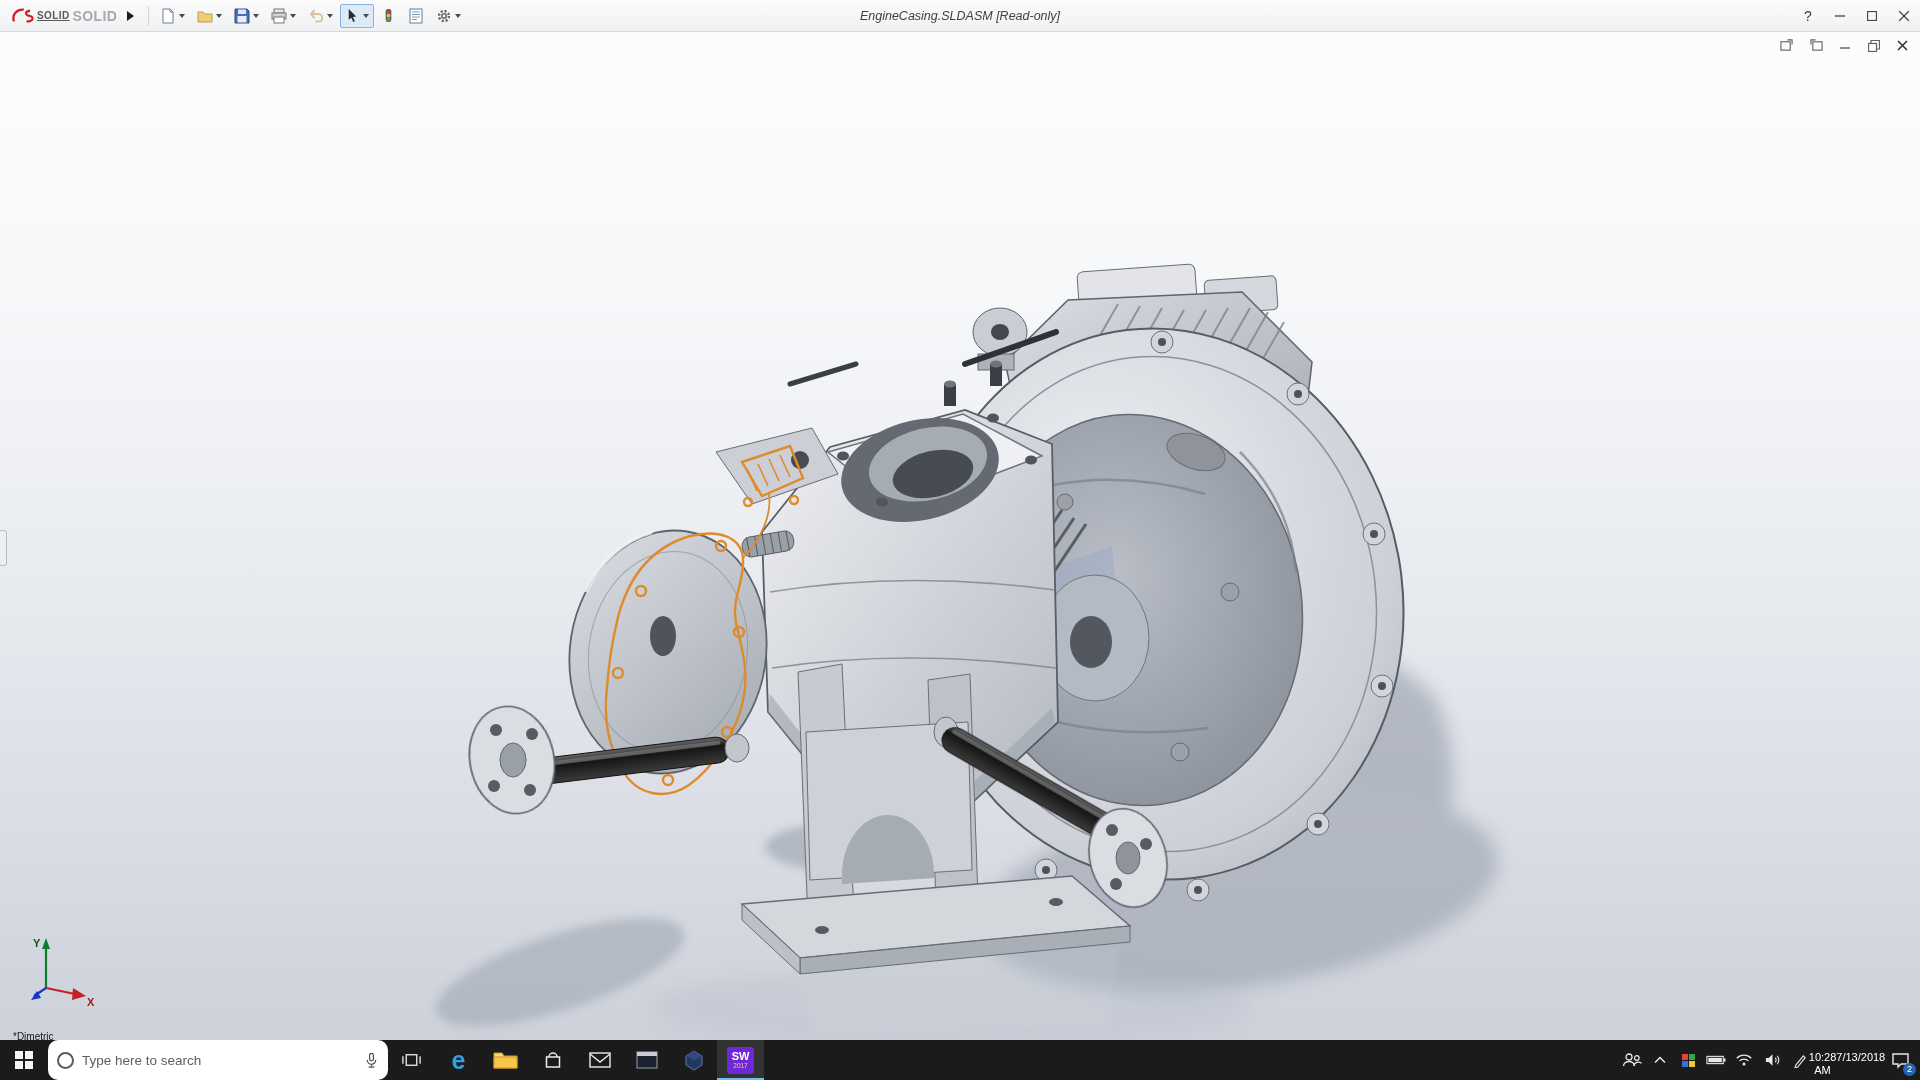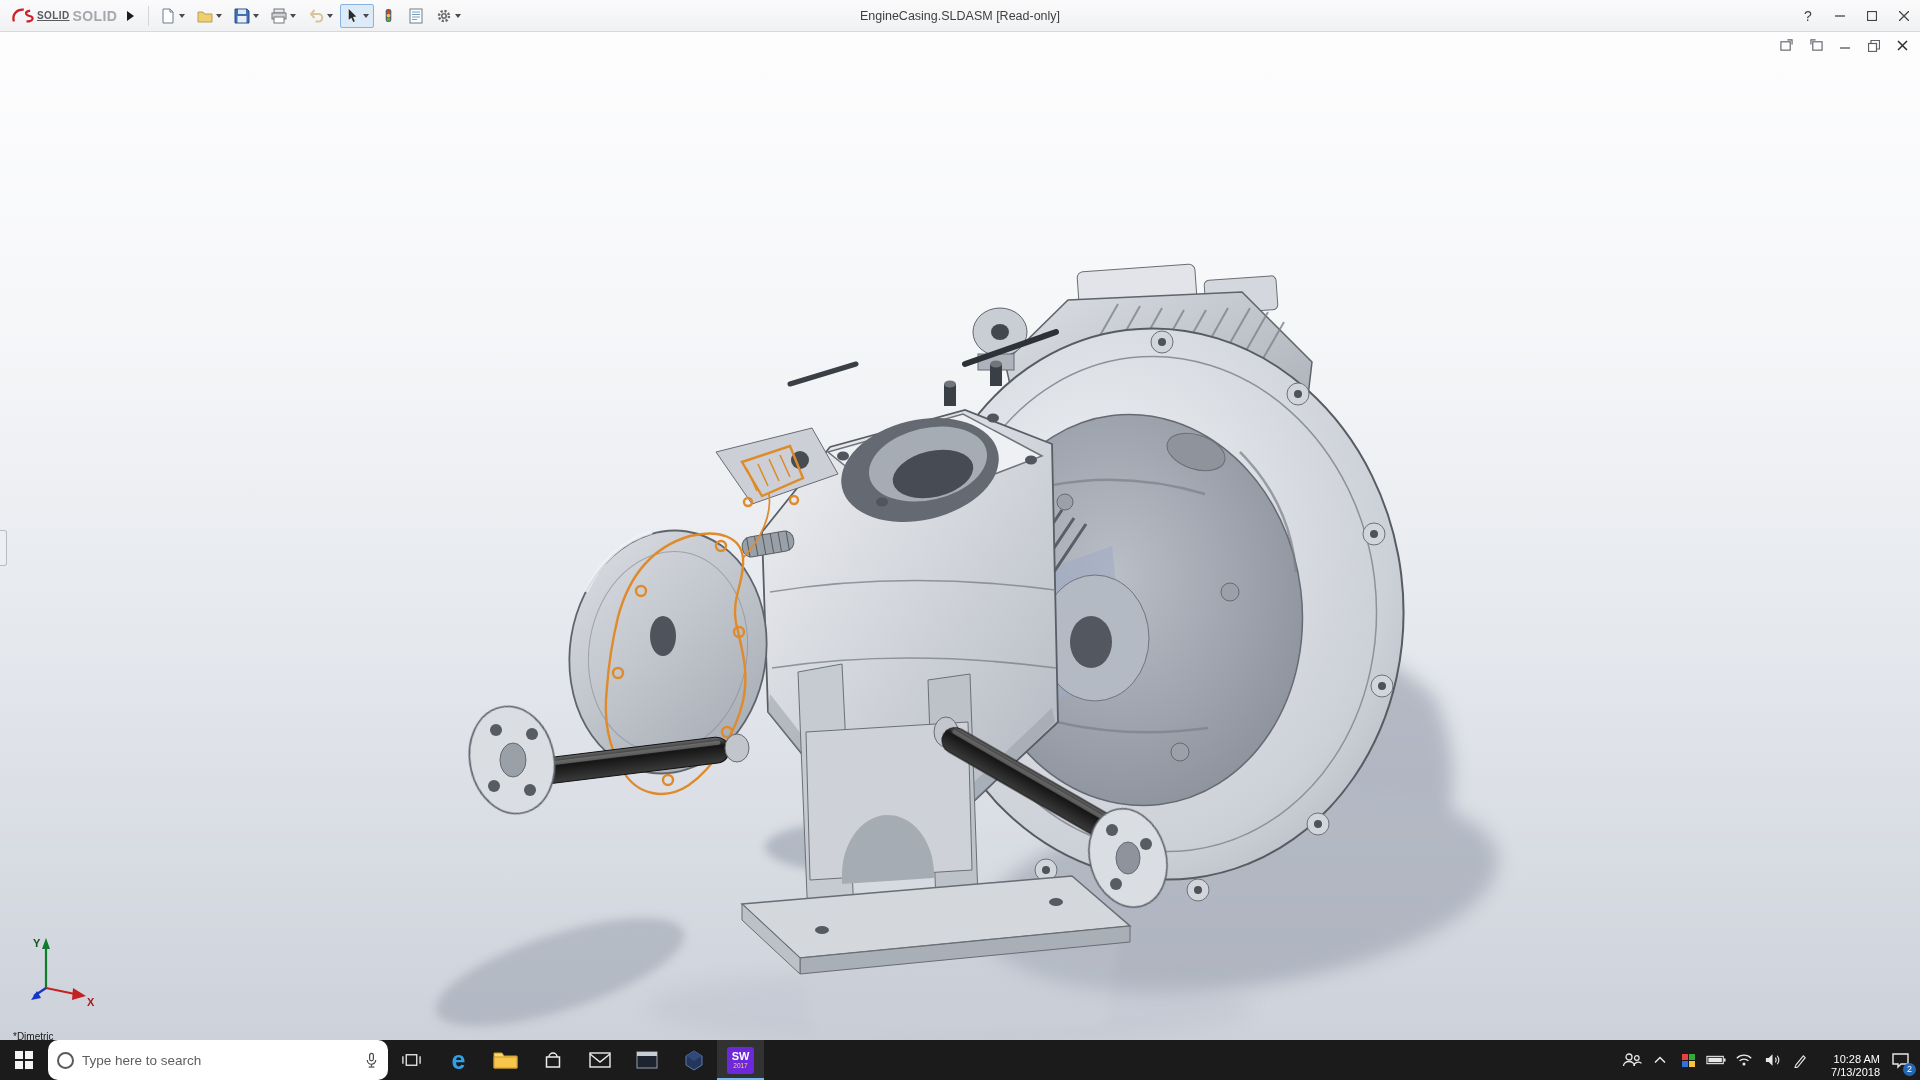--- a/index.html
+++ b/index.html
@@ -15,21 +15,21 @@
   .flyout { width:0; height:0; border-top:5px solid transparent; border-bottom:5px solid transparent;
     border-left:7px solid #1c1c1c; margin:0 8px 0 6px; }
   .sep { width:1px; height:20px; background:#d4d5d7; margin:0 6px; }
   .tb { display:flex; align-items:center; gap:2px; }
   .tb-btn { display:flex; align-items:center; height:24px; padding:0 4px;
     border:1px solid transparent; border-radius:2px; }
   .tb-btn.active { background:#ddebf9; border-color:#86b3e2; }
   .caret { width:0; height:0; border-left:3.5px solid transparent; border-right:3.5px solid transparent;
     border-top:4px solid #4a4a4a; margin-left:3px; }
   .title-center { position:absolute; left:50%; transform:translateX(-50%);
-    font-size:12.5px; color:#3f3f3f; white-space:nowrap; }
+    font-size:12.5px; color:#3f3f3f; white-space:nowrap;font-style:italic; }
   .win-controls { margin-left:auto; display:flex; height:100%; }
   .wc { width:32px; height:100%; display:flex; align-items:center; justify-content:center;
     color:#3f3f3f; font-size:14px; }
 
   
   .viewport { position:relative; height:1008px; overflow:hidden;
     background:linear-gradient(180deg,#fdfdfe 0%,#f6f7f9 28%,#e5e8ed 60%,#cdd1da 100%); }
   .model-svg { position:absolute; inset:0; width:100%; height:100%; }
   .docbar { position:absolute; top:7px; right:12px; display:flex; gap:17px; align-items:center; }
   .docbar span { display:flex; }
@@ -50,22 +50,22 @@
   .tb-icon { width:47px; display:flex; align-items:center; justify-content:center; position:relative; }
   .tb-icon.running { background:rgba(255,255,255,.10); box-shadow:inset 0 -2px 0 #76b9ed; }
   .edge-e { font-size:25px; font-weight:bold; color:#30a1e6; line-height:1; }
   .sw-tile { width:27px; height:27px; background:#6d28d9; border-radius:3px; display:flex;
     flex-direction:column; align-items:center; justify-content:center; line-height:1; }
   .sw-tile .l1 { color:#fff; font-weight:bold; font-size:11px; }
   .sw-tile .l2 { color:#ffd75e; font-size:6.5px; margin-top:1px; }
   .pin { display:grid; grid-template-columns:6px 6px; grid-template-rows:6px 6px; gap:1px; }
   .tray { margin-left:auto; display:flex; align-items:stretch; }
   .tray-icon { width:28px; display:flex; align-items:center; justify-content:center; }
-  .clock { width:66px; display:flex; flex-direction:column; justify-content:center;
-    text-align:right; font-size:11px; line-height:13px; color:#fff;margin-top:11px; }
+  .clock { width:66px; display:flex; flex-direction:row; justify-content:center;
+    text-align:center; font-size:11px; line-height:13px; color:#fff;margin-top:11px; }
   .action { position:relative; width:40px; display:flex; align-items:center; justify-content:center; }
   .badge { position:absolute; right:4px; bottom:4px; min-width:13px; height:13px; border-radius:50%;
     background:#2567b2; color:#fff; font-size:9px; line-height:13px; text-align:center; }
 </style>
 </head>
 <body>
 
 <div class="titlebar">
   <div class="brand">
     <svg width="24" height="18" viewBox="0 0 26 20">

